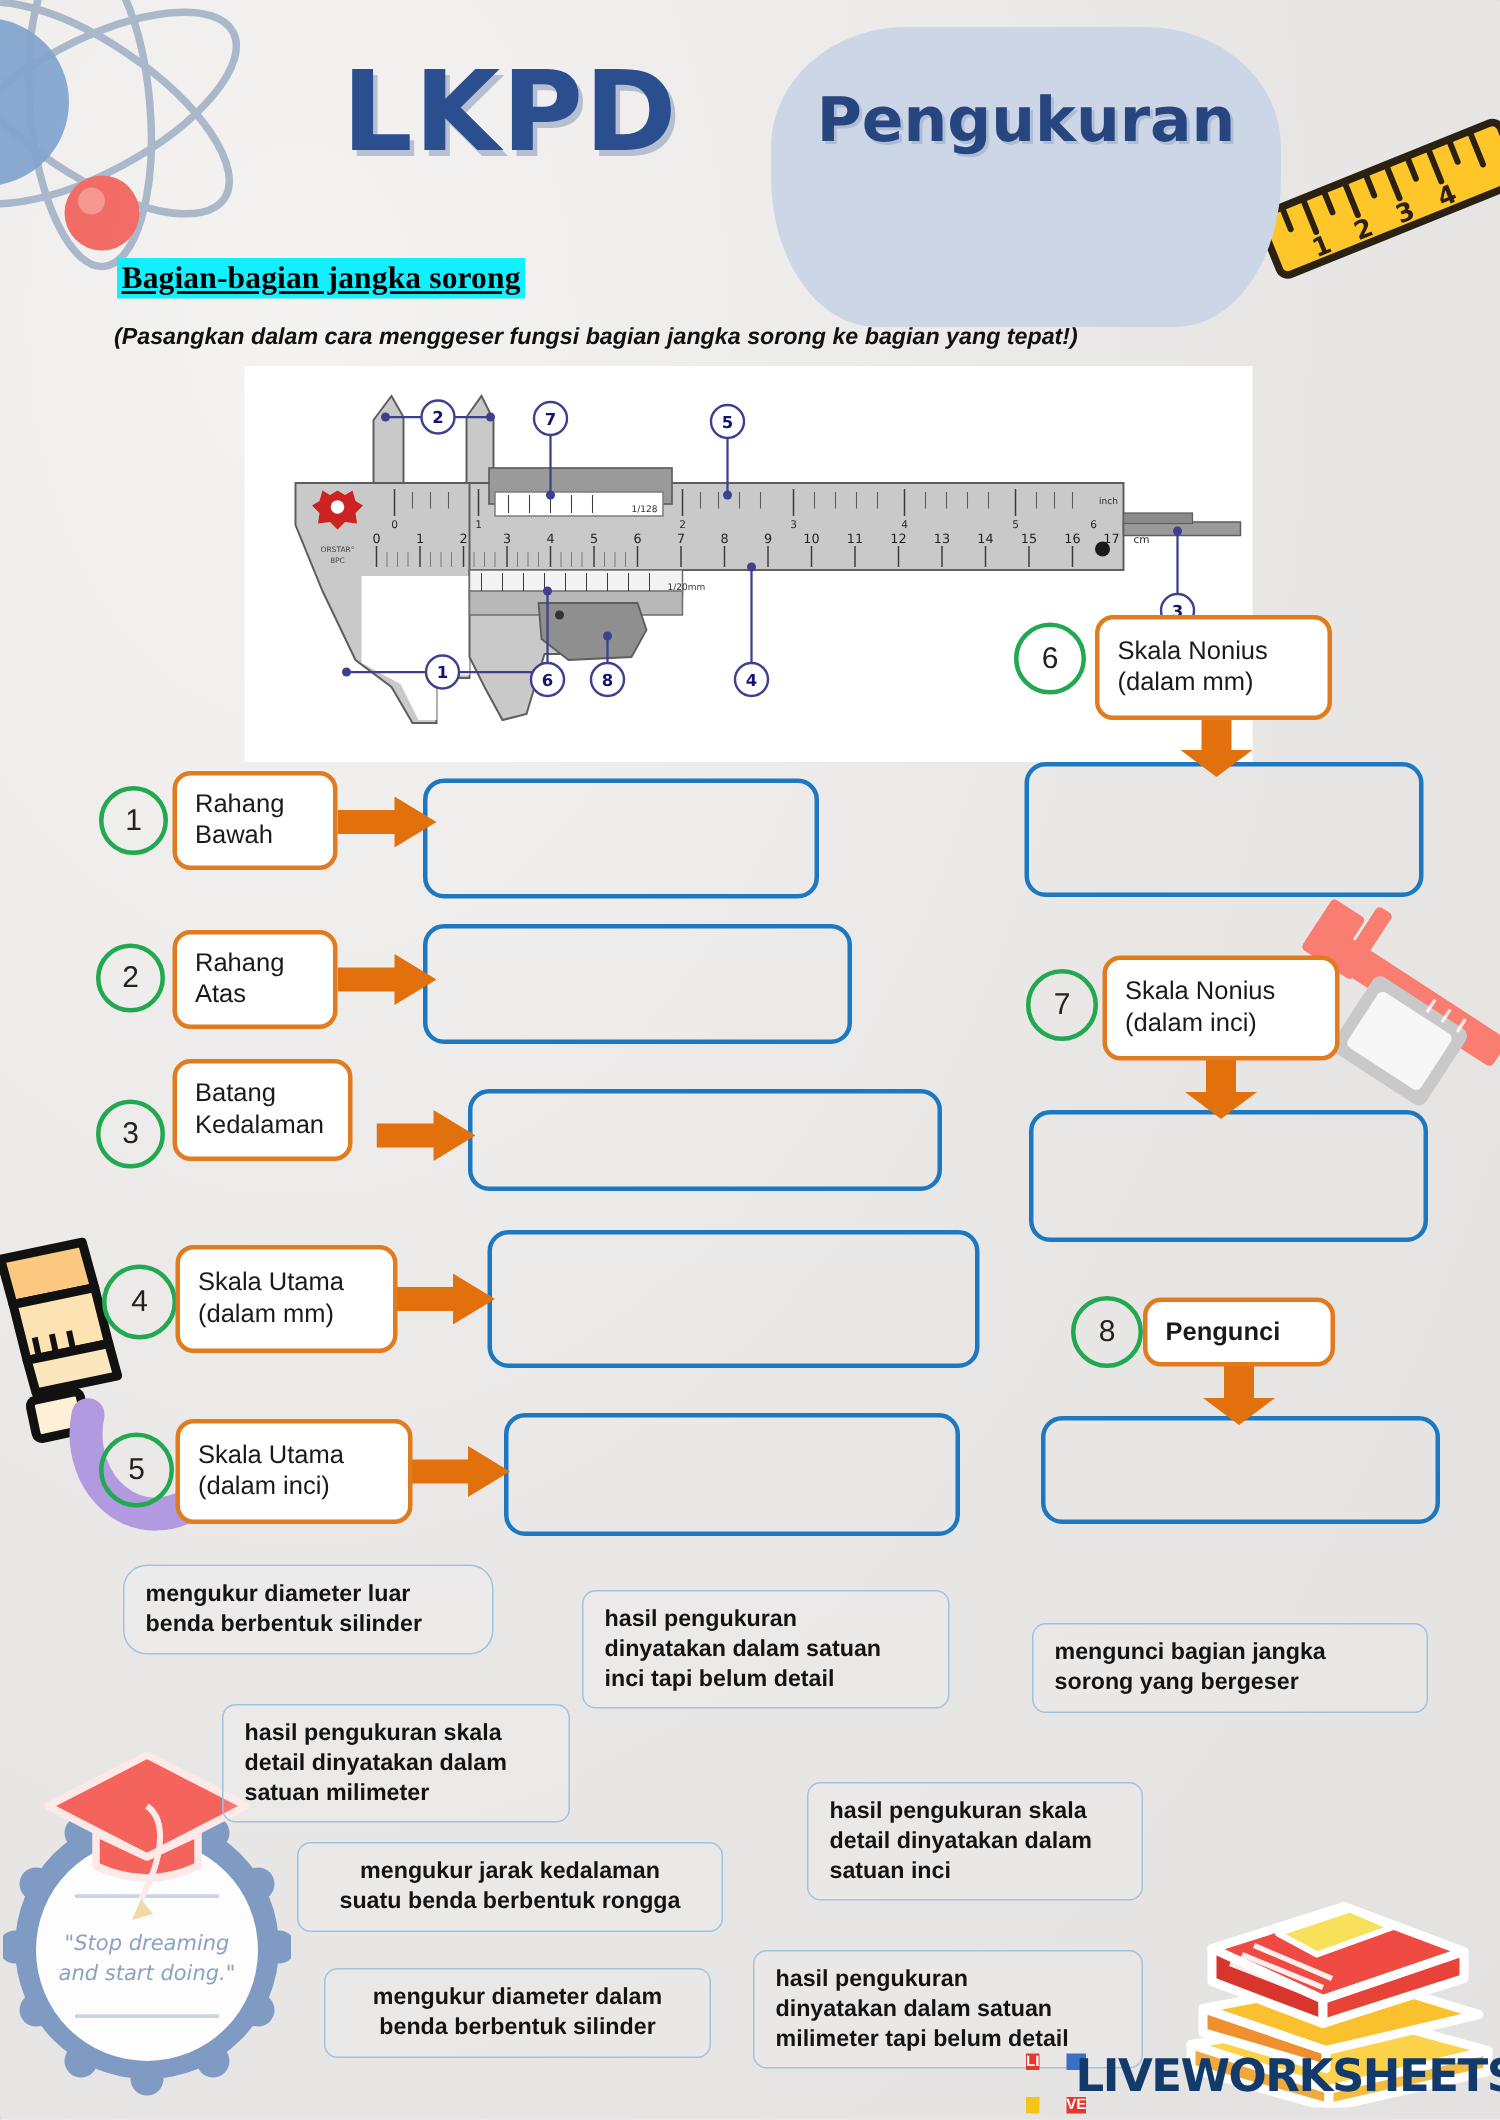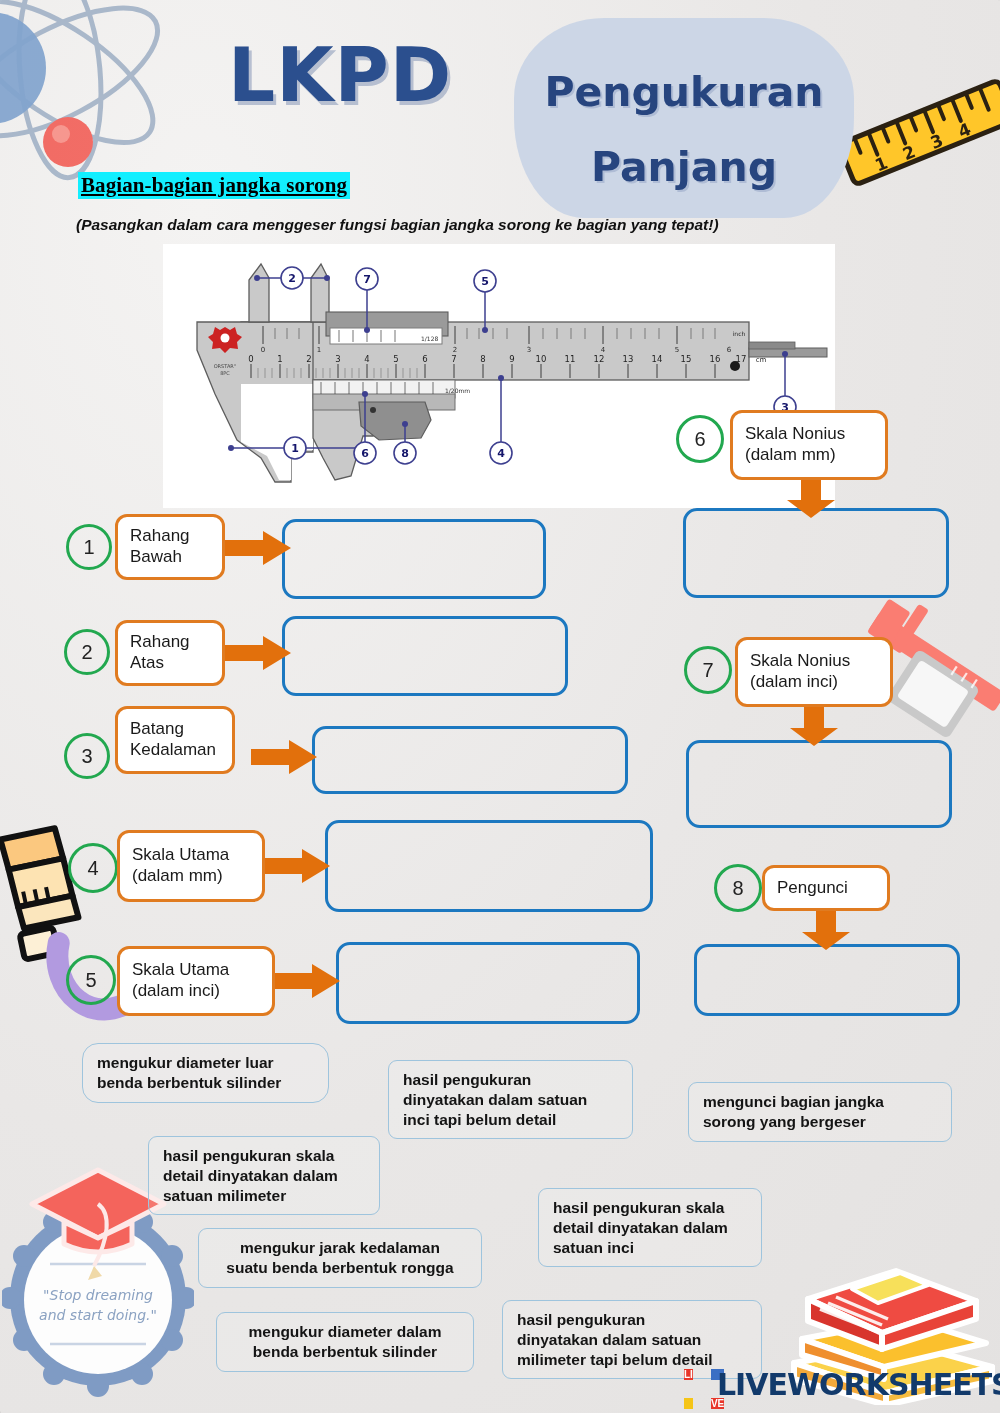--- a/index.html
+++ b/index.html
@@ -46,21 +46,20 @@
     background: #ccd6e6;
     border-radius: 90px 90px 70px 70px / 80px 80px 100px 100px;
   }
   #topic-badge .tb-line {
     position: absolute; left: 0; width: 100%;
     text-align: center;
     font-family: "DejaVu Sans", sans-serif;
     font-weight: 700; font-size: 41px;
     color: #27457f;
     text-shadow: 2px 2px 0 rgba(120,140,180,.35);
-    margin-top: 12px;
   }
   #topic-badge .tb-l1 { top: 38px; }
   #topic-badge .tb-l2 { top: 113px; }
 
   #section-heading {
     position: absolute; left: 78px; top: 172px;
     font-family: "Liberation Serif", serif;
     font-size: 21px; font-weight: 700; color: #000;
     background: #12efff;
     text-decoration: underline;
@@ -192,21 +191,20 @@
       <text x="97" y="78">3</text>
         <text x="127" y="78">4</text>
     </g>
   </g>
 </svg>
 
 <div id="lkpd-title">LKPD</div>
 
 <div id="topic-badge">
   <div class="tb-line tb-l1">Pengukuran</div>
-  <div class="tb-line tb-l2">Panjang</div>
 </div>
 
 <div id="section-heading">Bagian-bagian jangka sorong</div>
 <div id="section-instruction">(Pasangkan dalam cara menggeser fungsi bagian jangka sorong ke bagian yang tepat!)</div>
 
 <div id="caliper-figure">
   <svg width="672" height="264" viewBox="0 0 672 264">
 
     <rect x="78" y="78" width="508" height="58" fill="#c9c9c9" stroke="#5d5d5d" stroke-width="1.3"></rect>
 
@@ -524,21 +522,21 @@
   <div>(dalam inci)</div>
 </div>
 <div class="arrow-down" style="left:790px;top:702px;">
   <svg width="48" height="44" viewBox="0 0 48 44">
       <path d="M14 0 H34 V26 H48 L24 44 L0 26 H14 Z" fill="#e2700c"></path>
     </svg>
 </div>
 <div class="drop-box" style="left:686px;top:740px;width:266px;height:88px;"></div>
 
 <div class="num-circle" style="left:714px;top:864px;width:48px;height:48px;">8</div>
-<div class="label-box" style="left:762px;top:865px;width:128px;height:46px;justify-content:center;">
+<div class="label-box" style="left:762px;top:865px;width:128px;height:46px;justify-content:center;font-weight:bold;">
   <div>Pengunci</div>
 </div>
 <div class="arrow-down" style="left:802px;top:906px;">
   <svg width="48" height="44" viewBox="0 0 48 44">
       <path d="M14 0 H34 V26 H48 L24 44 L0 26 H14 Z" fill="#e2700c"></path>
     </svg>
 </div>
 <div class="drop-box" style="left:694px;top:944px;width:266px;height:72px;"></div>
 
 <div class="chip" style="left:82px;top:1043px;width:247px;border-radius:16px;">

